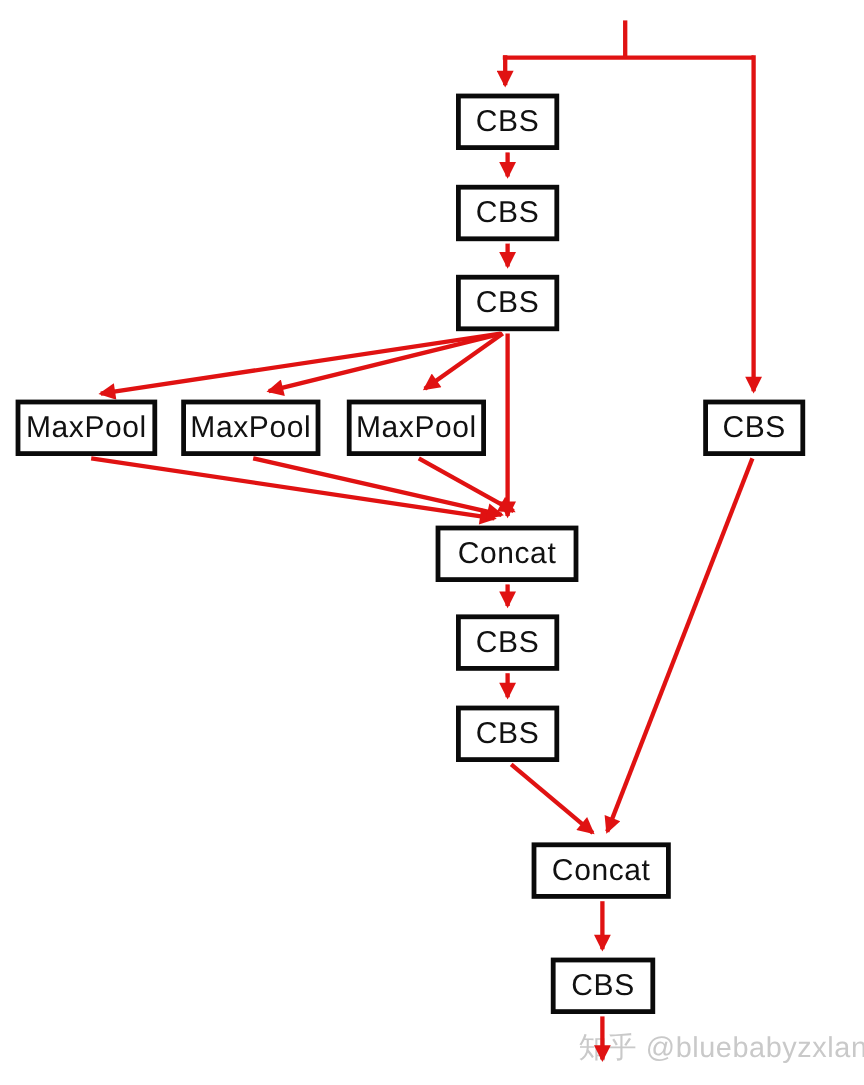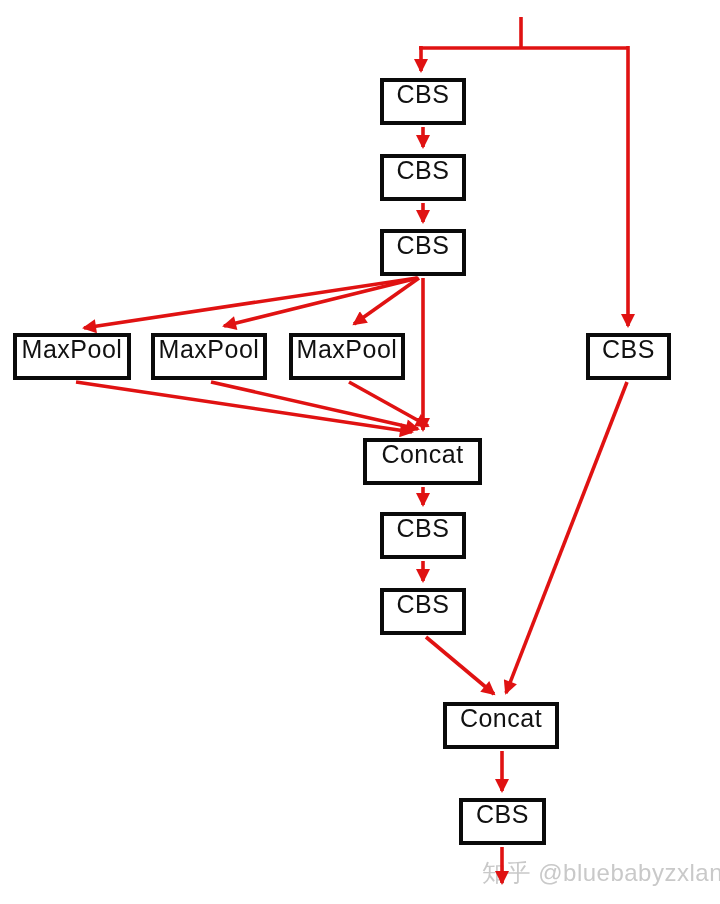--- a/index.html
+++ b/index.html
@@ -21,21 +21,21 @@
     top: 0;
     width: 720px;
     height: 904px;
   }
   .node {
     position: absolute;
     box-sizing: border-box;
     background: #ffffff;
     border: 4px solid #0a0a0a;
     display: flex;
-    align-items: flex-start;
+    align-items: center;
     justify-content: center;
   }
   .node span {
     font-size: 25px;
     line-height: 1;
     color: #111111;
     letter-spacing: 0.5px;
     white-space: nowrap;
   }
   .watermark {

